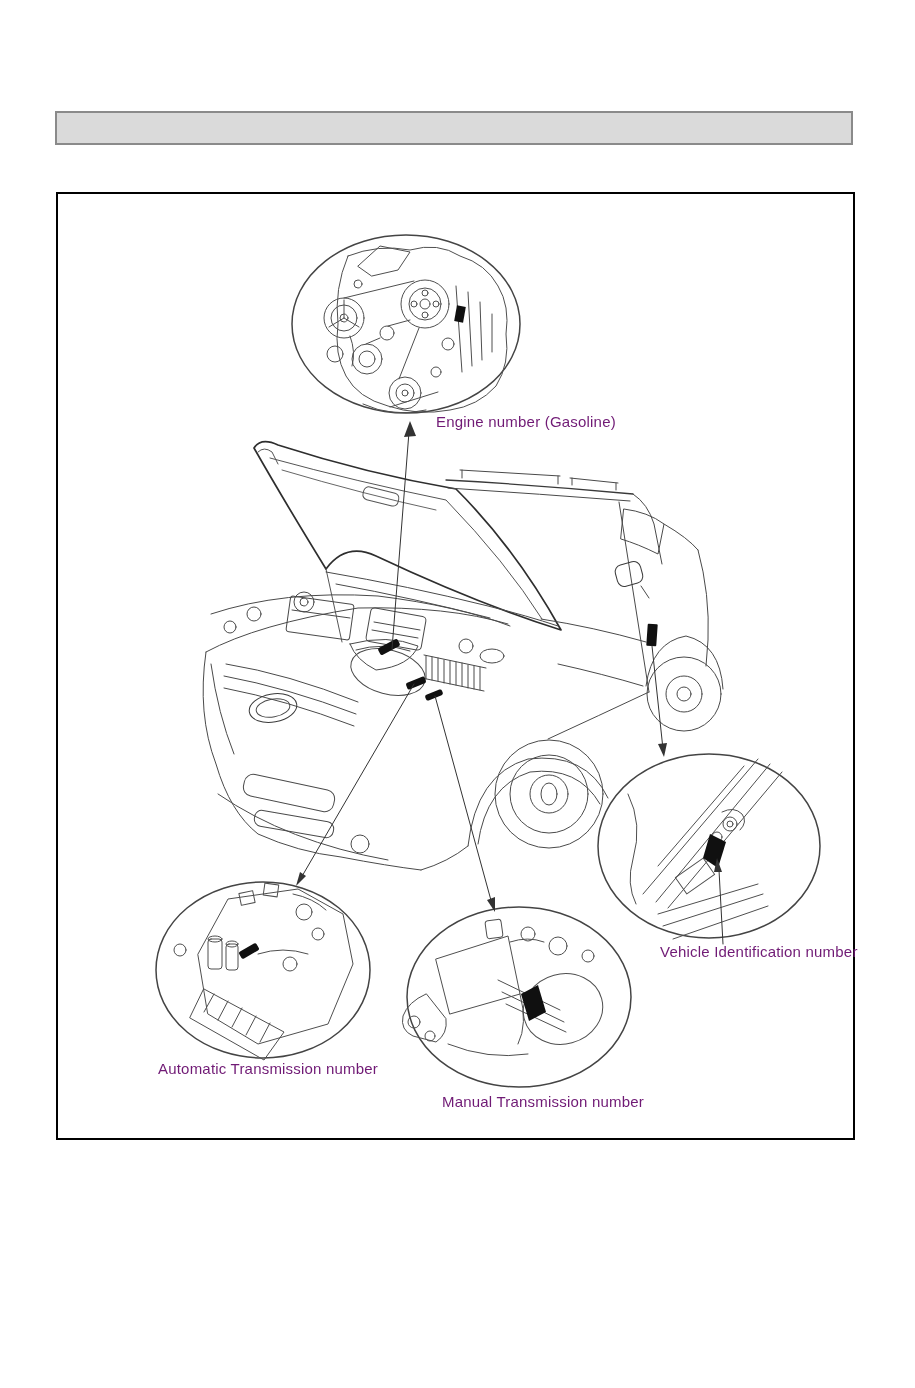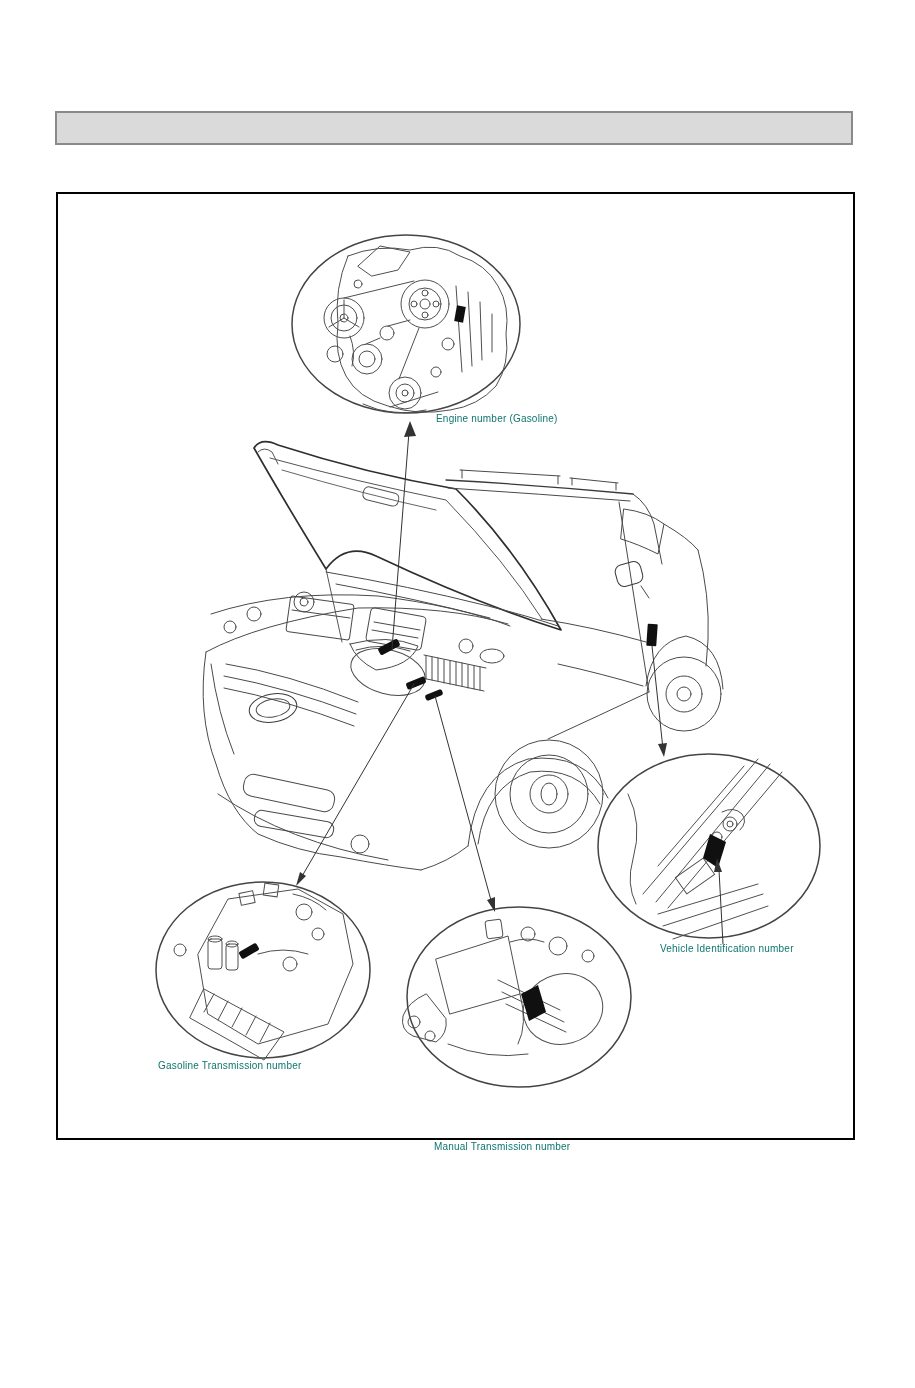--- a/index.html
+++ b/index.html
@@ -20,29 +20,29 @@
   .figure-frame{
     position:absolute;left:56px;top:192px;
     width:799px;height:948px;
     border:2px solid #000000;
     box-sizing:border-box;
     background:#ffffff;
   }
   .figure-frame svg{position:absolute;left:0;top:0;}
   .callout-label{
     position:absolute;
-    font-size:10px;
-    color:#0f766e;
+    font-size:15px;
+    color:#701a75;
     letter-spacing:0.2px;
     white-space:nowrap;
   }
   .lbl-engine{left:378px;top:219px;}
   .lbl-vin{left:580px;top:749px;margin-left:22px;}
   .lbl-at{left:100px;top:866px;}
-  .lbl-mt{left:376px;top:899px;margin-top:48px;}
+  .lbl-mt{left:384px;top:899px;}
 </style>
 </head>
 <body>
 
 <div class="page">
 
   <div class="header-bar">
     <span></span>
   </div>
 
@@ -239,17 +239,17 @@
         <path d="M594,452 L605,555"></path>
         <polygon points="606,563 609,549 600,550" fill="#333333" stroke="none"></polygon>
 
         <path d="M661,676 L665,750"></path>
         <polygon points="659,664 664,678 656,678" fill="#333333" stroke="none"></polygon>
       </g>
     </svg>
 
     <div class="callout-label lbl-engine">Engine number (Gasoline)</div>
     <div class="callout-label lbl-vin">Vehicle Identification number</div>
-    <div class="callout-label lbl-at">Gasoline Transmission number</div>
+    <div class="callout-label lbl-at">Automatic Transmission number</div>
     <div class="callout-label lbl-mt">Manual Transmission number</div>
   </div>
 
 </div>
 
 </body></html>

